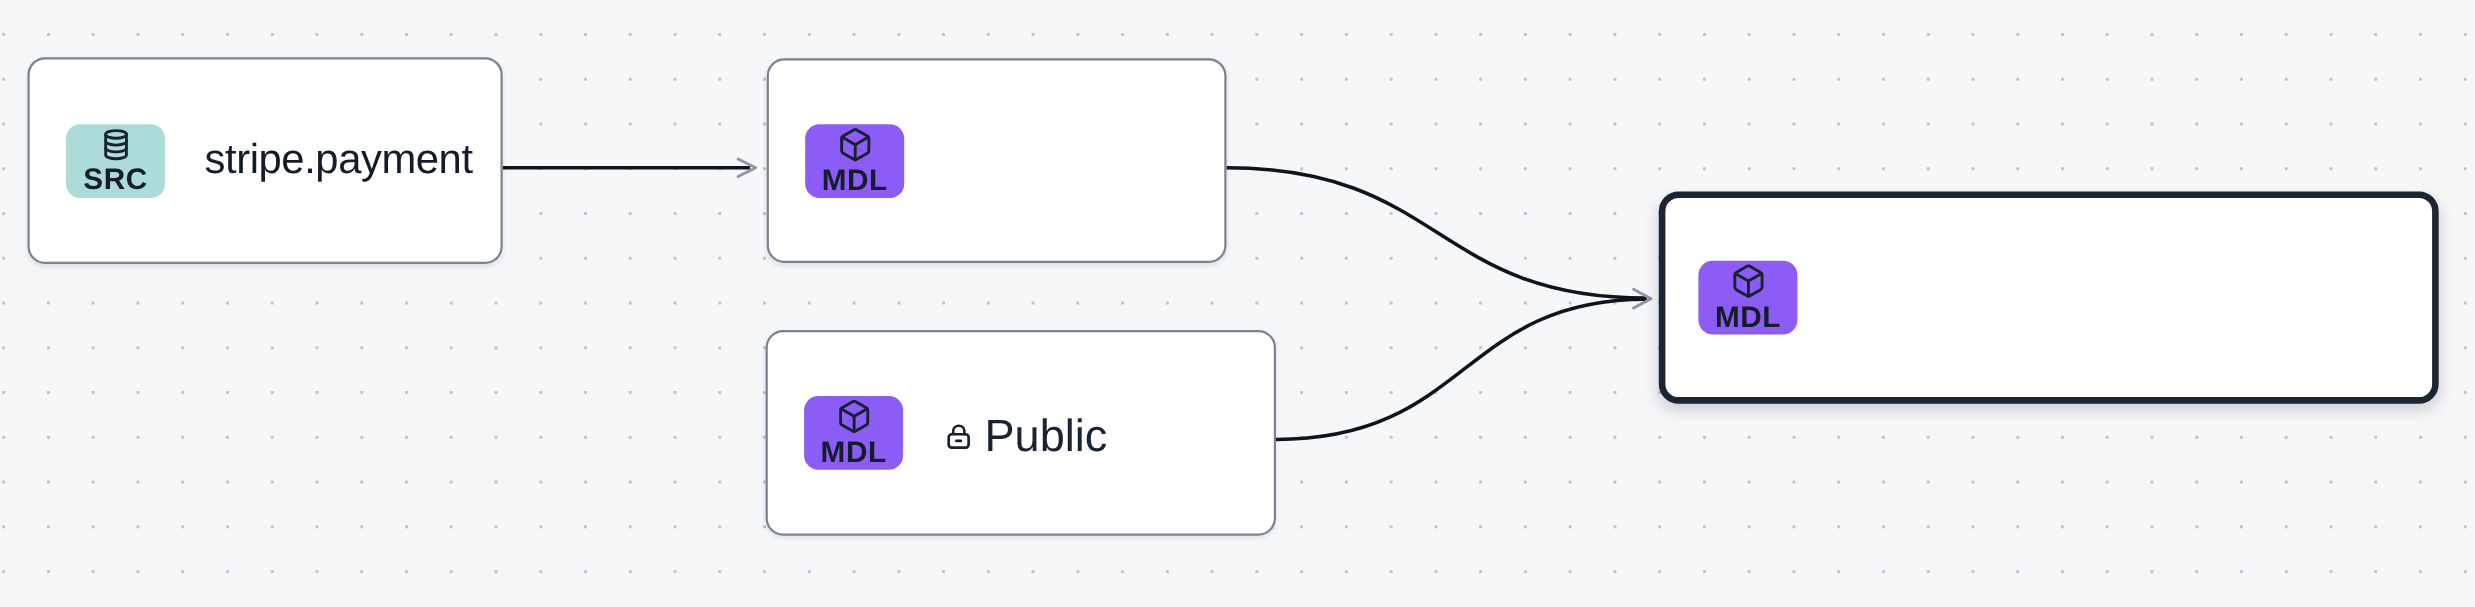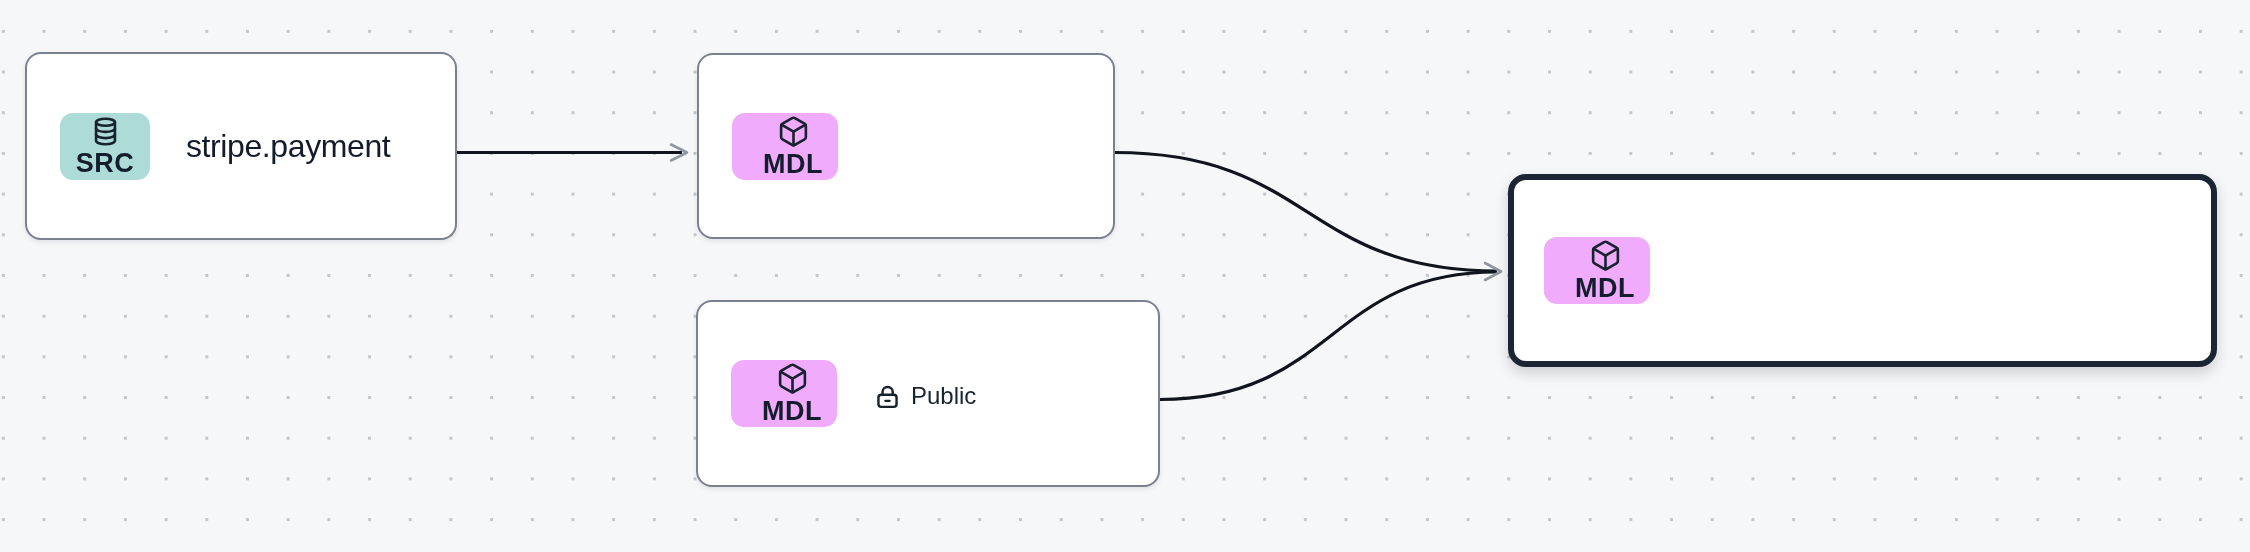--- a/index.html
+++ b/index.html
@@ -61,46 +61,46 @@
     height: 67px;
     border-radius: 13px;
     display: flex;
     flex-direction: column;
     align-items: center;
     justify-content: center;
     gap: 3px;
     color: #141d2c;
   }
   .badge-teal { background: #addbd7; }
-  .badge-blue { background: #f0abfc; padding-left: 16px; }
+  .badge-blue { background: #8b5cf6; }
   .badge-label {
     font-size: 27px;
     font-weight: 700;
     letter-spacing: 0.5px;
     line-height: 1;
     color: #141d2c;
   }
   .badge svg { display: block; }
   .node-text { display: flex; flex-direction: column; justify-content: center; }
   .node-title {
-    font-size: 32px;
+    font-size: 38px;
     letter-spacing: -0.4px;
     color: #141c2b;
     white-space: nowrap;
     line-height: 1.15;
   }
   .node-access {
     display: flex;
     align-items: center;
     gap: 9px;
     margin-top: 5px;
     color: #1a2332;
   }
   .access-label {
-    font-size: 24px;
+    font-size: 41px;
     color: #1a2332;
     line-height: 1;
   }
   .icon { color: #18222f; }
 </style>
 </head>
 <body>
 
 <div class="canvas">
 

